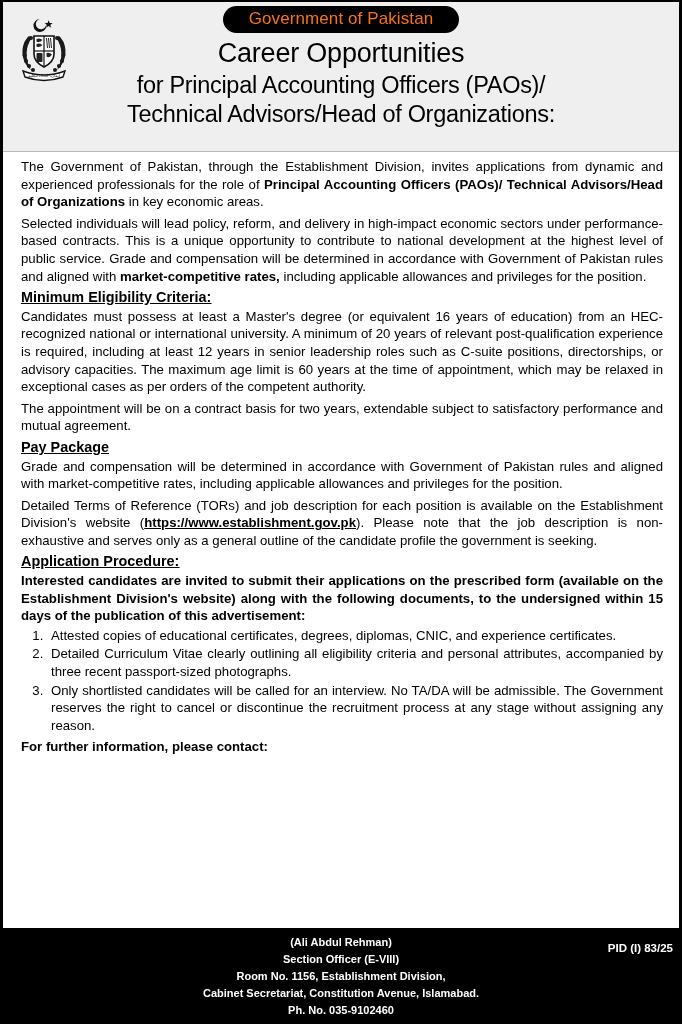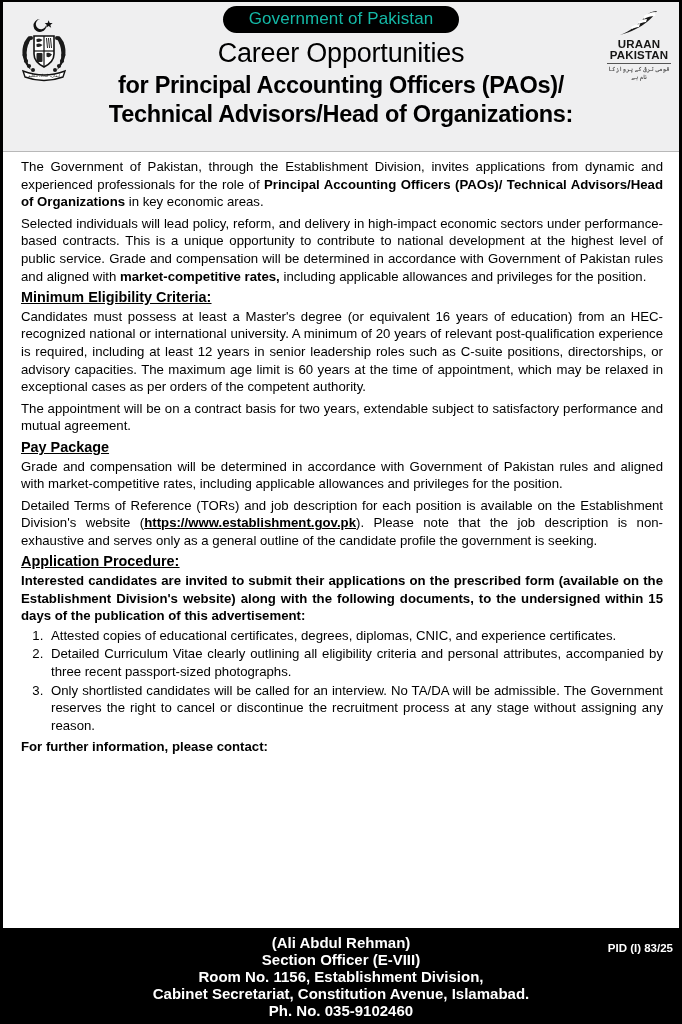--- a/index.html
+++ b/index.html
@@ -74,40 +74,40 @@
     padding-top: 1px;
   }
 
   .gop-pill-wrap {
     text-align: center;
     margin: 0;
   }
   .gop-pill {
     display: inline-block;
     background: #000000;
-    color: #14b8a6;
+    color: #f97316;
     font-size: 17px;
     font-weight: normal;
     padding: 3px 26px 4px 26px;
     border-radius: 14px;
     letter-spacing: .1px;
   }
 
   .title-main {
     text-align: center;
     font-size: 27px;
     font-weight: normal;
     line-height: 36px;
     margin-top: 2px;
     letter-spacing: -0.2px;
   }
   .title-sub {
     text-align: center;
     font-size: 23.5px;
-    font-weight: bold;
+    font-weight: normal;
     line-height: 29px;
     letter-spacing: -0.3px;
     font-stretch: condensed;
   }
 
   
   .body {
     flex: 1 1 auto;
     padding: 6px 16px 16px 18px;
     font-size: 13.2px;
@@ -164,21 +164,21 @@
     position: relative;
     flex: 0 0 auto;
     background: #000000;
     color: #ffffff;
     height: 96px;
     padding-top: 6px;
     box-sizing: border-box;
   }
   .footer-center {
     text-align: center;
-    font-size: 15px;
+    font-size: 11px;
     font-weight: bold;
     line-height: 17px;
   }
   .pid {
     position: absolute;
     right: 6px;
     top: 14px;
     font-size: 11.5px;
     font-weight: bold;
     color: #ffffff;
@@ -225,31 +225,20 @@
         <path d="M23.5 28 q3.5 -1.5 6 1 q-3 3 -6 1.5 z"></path>
         <path d="M33.5 22 l1 10 M35.5 22 l1 10 M37.5 22 l1 10" stroke="#222" stroke-width="1" fill="none"></path>
         <rect x="23.5" y="37" width="6" height="9" rx="1"></rect>
         <path d="M33.5 37 q3 -1 5.5 1.5 q-2.5 4 -5.5 2 z"></path>
       </g>
 
       <path d="M10 55 q21 8 42 0 l-2 6 q-19 7 -38 0 z" fill="#fff" stroke="#111" stroke-width="1.4"></path>
       <text x="31" y="61" font-size="4.2" text-anchor="middle" fill="#111" font-family="'Liberation Sans', sans-serif">ایمان، اتحاد، تنظیم</text>
     </svg>
 
-    <div class="uraan">
-      <svg class="uraan-mark" viewBox="0 0 50 30">
-        <path d="M6 27 C16 23, 24 17, 31 9 C34 5, 38 3, 43 3 C40 7, 37 11, 33 14 C27 19, 17 24, 6 27 Z" fill="#1a1a1a"></path>
-        <path d="M30 8 C33 6, 37 4, 42 4 L41 8 C37 8, 33 9, 30 11 Z" fill="#fff"></path>
-        <path d="M24 14 C27 12, 30 11, 33 11 L32 14 C29 14, 27 15, 25 16 Z" fill="#fff"></path>
-        <path d="M17 19 C20 17, 23 16, 26 16 L25 19 C22 19, 20 20, 18 21 Z" fill="#fff"></path>
-      </svg>
-      <div class="uraan-word">URAAN</div>
-      <div class="uraan-word">PAKISTAN</div>
-      <div class="uraan-urdu">قومی ترقی کے پروازکا نام ہے</div>
-    </div>
 
     <div class="gop-pill-wrap">
       <span class="gop-pill">Government of Pakistan</span>
     </div>
 
     <div class="title-main">Career Opportunities</div>
     <div class="title-sub">for Principal Accounting Officers (PAOs)/</div>
     <div class="title-sub">Technical Advisors/Head of Organizations:</div>
   </div>
 

